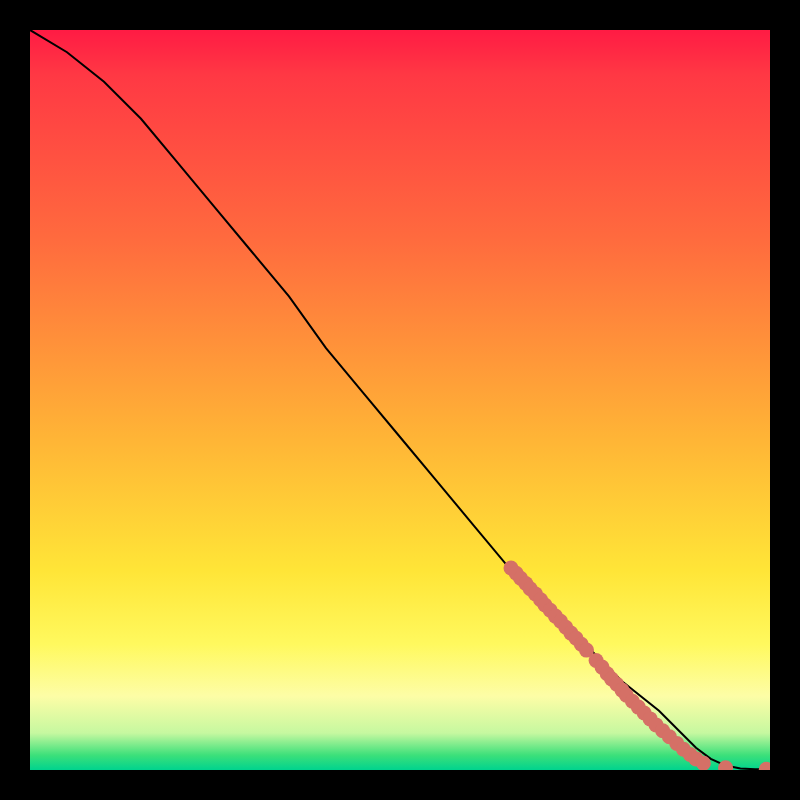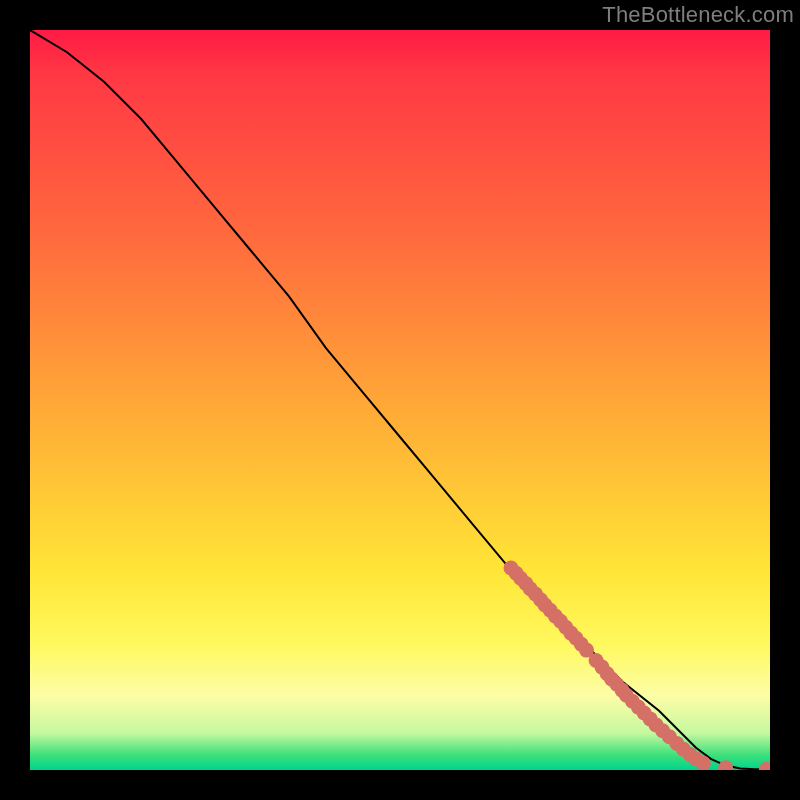--- a/index.html
+++ b/index.html
@@ -64,21 +64,20 @@
   }
   .marker {
     fill: #d57066;
     stroke: none;
   }
 </style>
 </head>
 <body>
 
 <div class="frame">
-  <div class="attribution">TheBottleneck.com</div>
 
   <div class="plot-area">
     <div class="gradient-bg"></div>
     <svg class="curve" viewBox="0 0 740 740" preserveAspectRatio="none">
       <path id="curve-path" class="curve-line" d="M0.0 0.0 L37.0 22.2 L74.0 51.8 L111.0 88.8 L148.0 133.2 L185.0 177.6 L222.0 222.0 L259.0 266.4 L296.0 318.2 L333.0 362.6 L370.0 407.0 L407.0 451.4 L444.0 495.8 L481.0 540.2 L518.0 577.2 L555.0 614.2 L592.0 651.2 L629.0 680.8 L651.2 703.0 L666.0 717.8 L680.8 728.9 L695.6 735.6 L710.4 738.5 L725.2 739.3 L740.0 739.3"></path>
       <g id="markers-group">
           <circle cx="481.0" cy="538.0" r="7.5" class="marker" fill="#d57066"></circle>
           <circle cx="486.2" cy="543.2" r="7.5" class="marker" fill="#d57066"></circle>
           <circle cx="490.6" cy="548.3" r="7.5" class="marker" fill="#d57066"></circle>
           <circle cx="495.8" cy="553.5" r="7.5" class="marker" fill="#d57066"></circle>

